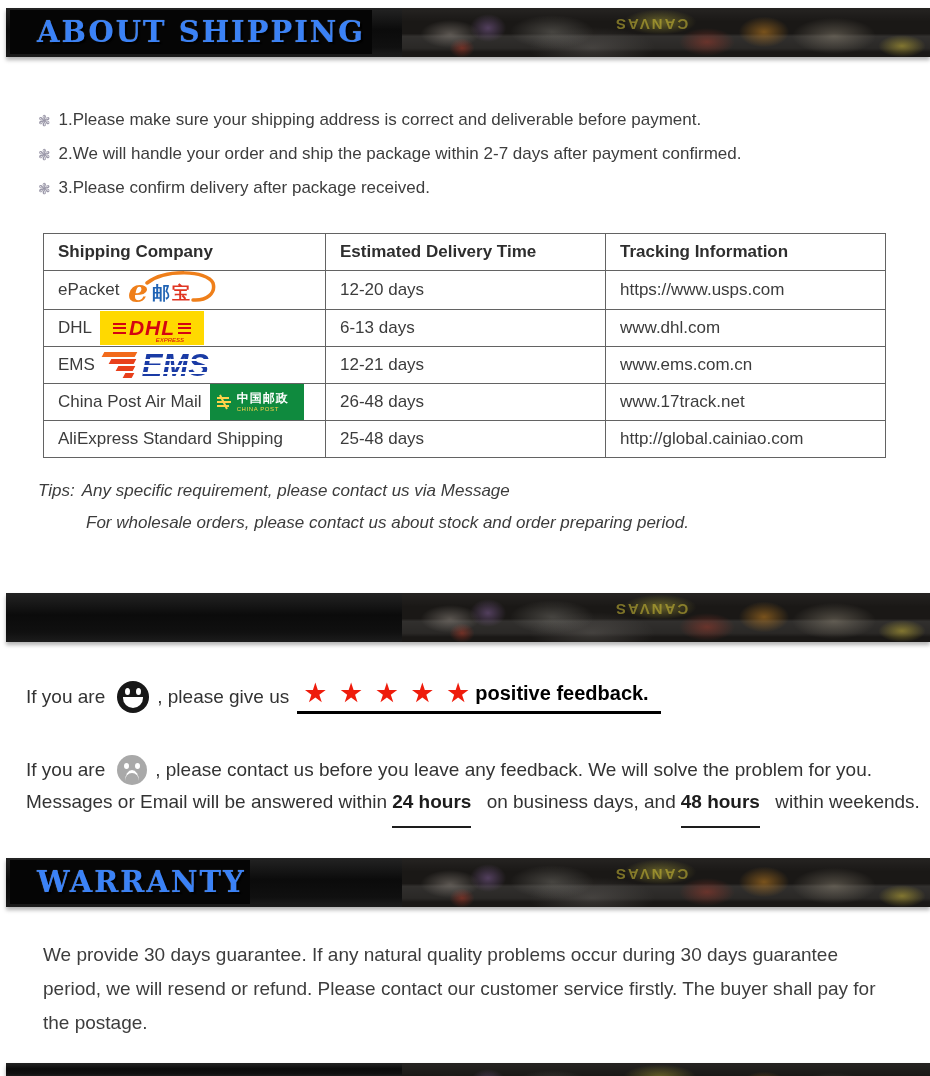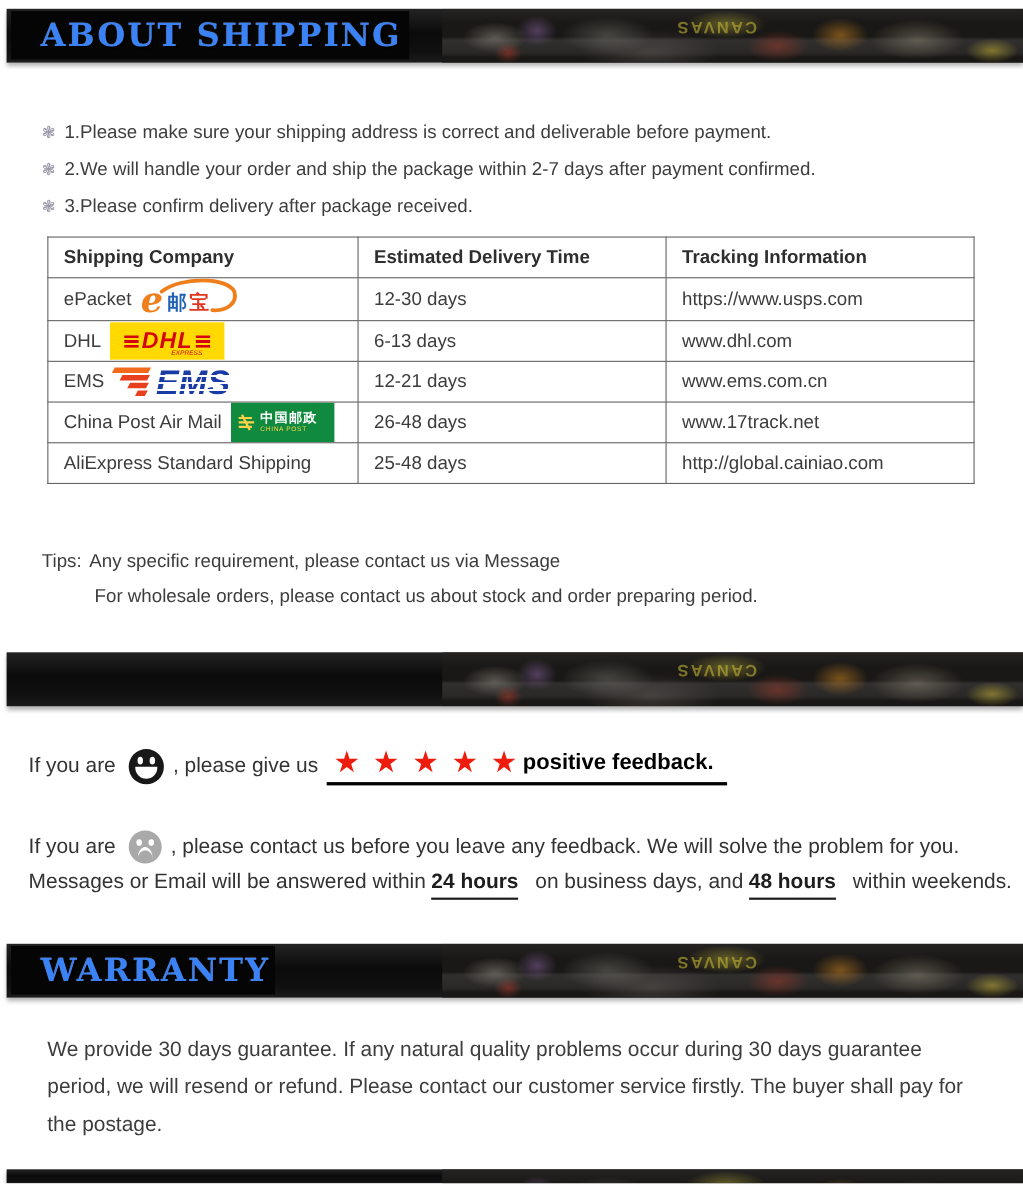--- a/index.html
+++ b/index.html
@@ -31,21 +31,21 @@
   .banner-title{font-family:"DejaVu Serif", serif;font-weight:bold;color:#3b82f6;
     font-size:29px;letter-spacing:2px;
     text-shadow:2px 2px 1px #000, 0 0 1px #888;}
 
   
   #shipping-notes{position:absolute;left:38px;top:103px;}
   .note{display:flex;align-items:center;height:34px;font-size:17px;color:#3d3d3d;}
   .note-icon{color:#9a97a8;font-size:15px;margin-right:8px;line-height:1;}
 
   
-  #shipping-table{position:absolute;left:43px;top:215px;border-collapse:collapse;
+  #shipping-table{position:absolute;left:43px;top:233px;border-collapse:collapse;
     width:842px;font-size:17px;color:#3c3c3c;table-layout:fixed;border-radius:18px;}
   #shipping-table th,#shipping-table td{border:1px solid #636363;height:36px;
     text-align:left;padding:0 4px 0 14px;font-weight:normal;overflow:hidden;}
   #shipping-table th{font-weight:bold;color:#2e2e2e;}
   .col1{width:282px;} .col2{width:280px;} .col3{width:280px;}
   th.c2,td.c2{padding-left:20px;} th.c3,td.c3{padding-left:22px;}
   td.c2.dhl-indent{padding-left:29px;}
   .company-cell{display:flex;align-items:center;gap:8px;}
 
   
@@ -66,21 +66,21 @@
   .ems-text{color:#1a3ba5;font-weight:bold;font-style:italic;font-size:31px;line-height:1;}
   .ems-stripes{position:absolute;left:40px;right:-2px;top:7px;bottom:7px;
     background:repeating-linear-gradient(180deg,transparent 0 4.5px,#ffffff 4.5px 6.5px);}
   .logo-chinapost{width:94px;height:36px;background:#0f8a3e;display:inline-flex;
     align-items:center;padding:0 5px;box-sizing:border-box;gap:4px;flex:none;}
   .cp-texts{display:flex;flex-direction:column;}
   .cp-cn{color:#ffffff;font-size:12px;font-weight:bold;line-height:13px;letter-spacing:1px;}
   .cp-en{color:#ffd24a;font-size:6px;line-height:8px;letter-spacing:0.6px;}
 
   
-  #tips{position:absolute;left:38px;top:500px;font-size:17px;color:#3c3c3c;}
+  #tips{position:absolute;left:38px;top:481px;font-size:17px;color:#3c3c3c;font-style:italic;}
   #tips .tips-line1{display:flex;gap:7px;}
   #tips .tips-line2{margin-top:12px;margin-left:48px;}
 
   
   #fb-line1{position:absolute;left:26px;top:680px;display:flex;align-items:center;font-size:19px;color:#333;}
   .face{border-radius:50%;position:relative;display:inline-block;flex:none;}
   .face .eye{position:absolute;background:#fff;border-radius:50%;}
   .face-happy{width:32px;height:32px;background:#181818;margin:0 8px 0 12px;}
   .face-happy .eye{width:5px;height:7px;top:7px;}
   .face-happy .eye.l{left:8px;} .face-happy .eye.r{right:8px;}
@@ -91,21 +91,21 @@
   .face-sad .eye.l{left:7px;} .face-sad .eye.r{right:7px;}
   .face-sad .mouth{position:absolute;left:8px;right:8px;bottom:4px;height:8px;
     border-top:3px solid #fff;border-radius:50% 50% 0 0 / 100% 100% 0 0;}
   .underline-group{display:inline-flex;align-items:center;border-bottom:3px solid #000;
     padding:0 12px 4px 6px;margin-left:8px;}
   .stars{color:#ee1c0c;font-size:27px;line-height:1;letter-spacing:2px;}
   .positive-label{font-weight:bold;font-size:20px;color:#000;margin-left:3px;}
   #fb-line2{position:absolute;left:26px;top:755px;display:flex;align-items:center;font-size:19px;color:#333;}
   #fb-line3{position:absolute;left:26px;top:791px;font-size:19px;color:#333;}
   #fb-line3 span{margin-right:5px;}
-  .hours{font-weight:bold;color:#1d1d1d;border-bottom:2px solid #1d1d1d;padding-bottom:4px;}
+  .hours{font-weight:bold;color:#1d1d1d;border-bottom:2px solid #1d1d1d;padding-bottom:14px;}
 
   
   #warranty-text{position:absolute;left:43px;top:938px;width:845px;
     font-size:19px;line-height:34px;color:#3d3d3d;}
 
   
   #bottom-bar{top:1063px;height:13px;}
   #bottom-bar .collage{height:49px;}
 </style>
 </head>
@@ -156,21 +156,21 @@
           <span class="logo-epacket">
             <svg width="90" height="38" viewBox="0 0 90 38">
               <path d="M20 12 C 38 -2, 80 -1, 86 12 C 89 22, 80 30, 66 29" stroke="#ef7f1a" stroke-width="3.5" fill="none" stroke-linecap="round"></path>
               <text x="1" y="31" font-size="32" font-style="italic" font-weight="bold" font-family="DejaVu Serif, serif" fill="#ef7f1a">e</text>
               <text x="25" y="28" font-size="18" font-weight="bold" fill="#2063b4">邮</text>
               <text x="45" y="28" font-size="18" font-weight="bold" fill="#e03522">宝</text>
             </svg>
           </span>
         </span>
       </td>
-      <td class="c2">12-30 days</td>
+      <td class="c2">12-20 days</td>
       <td class="c3">https://www.usps.com</td>
     </tr>
     <tr>
       <td>
         <span class="company-cell">
           <span>DHL</span>
           <span class="logo-dhl">
             <span class="dhl-lines"></span>
             <span class="dhl-text">DHL</span>
             <span class="dhl-lines"></span>

